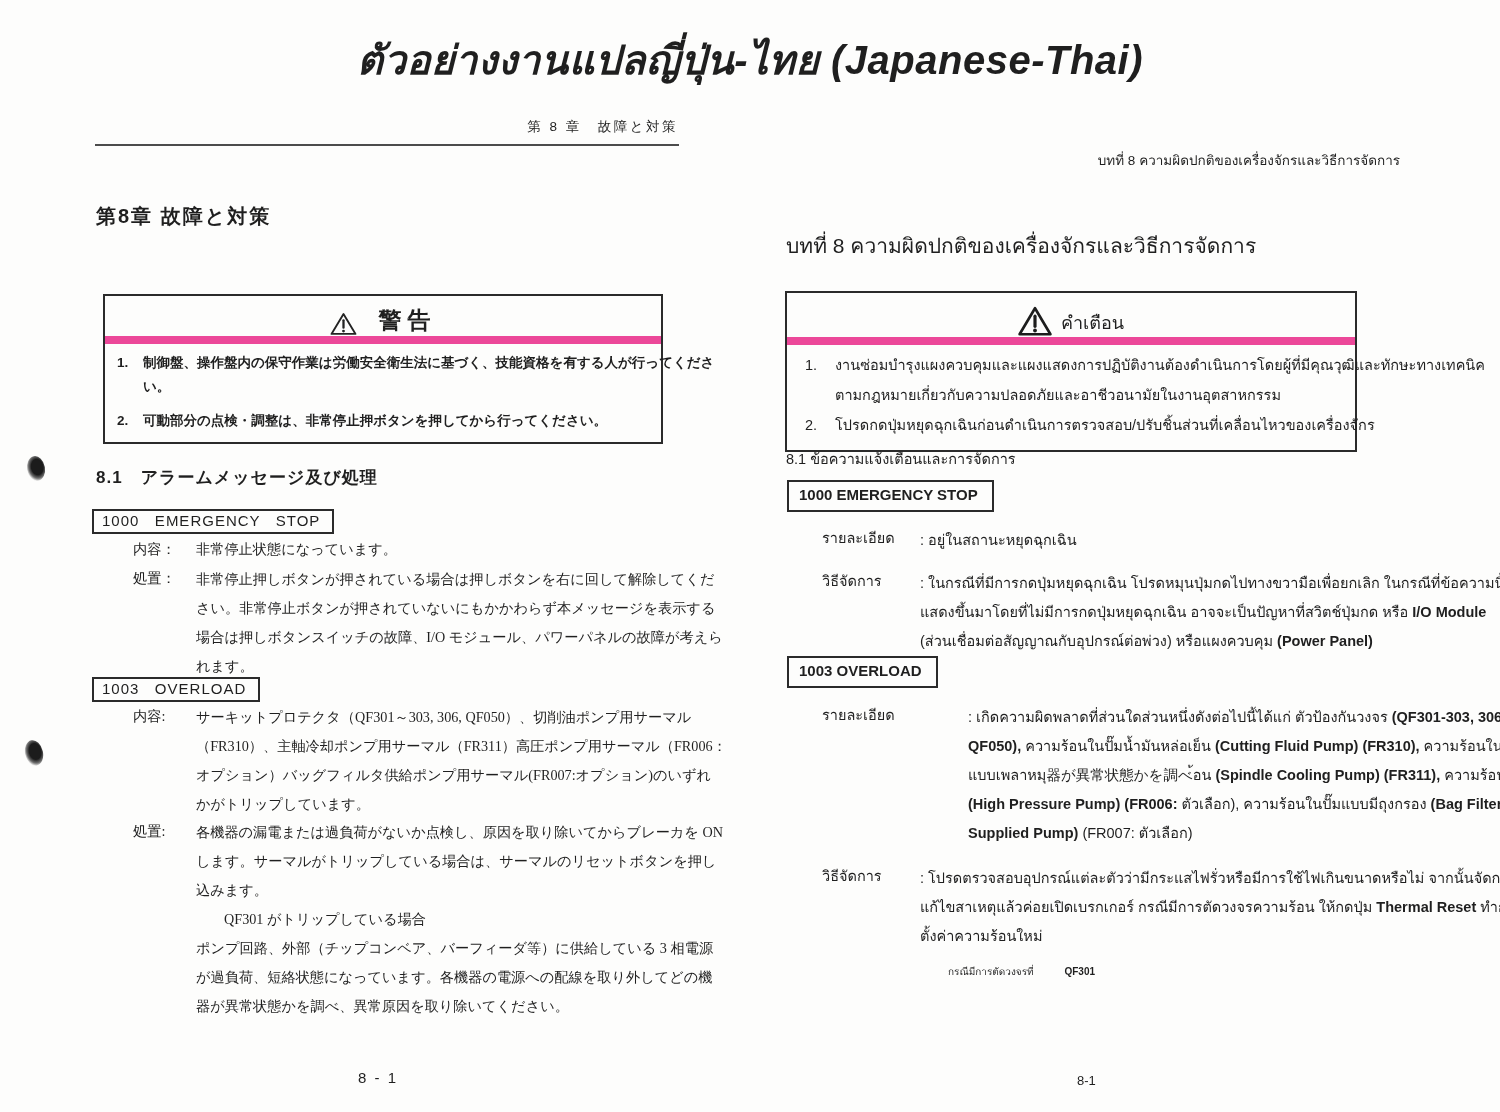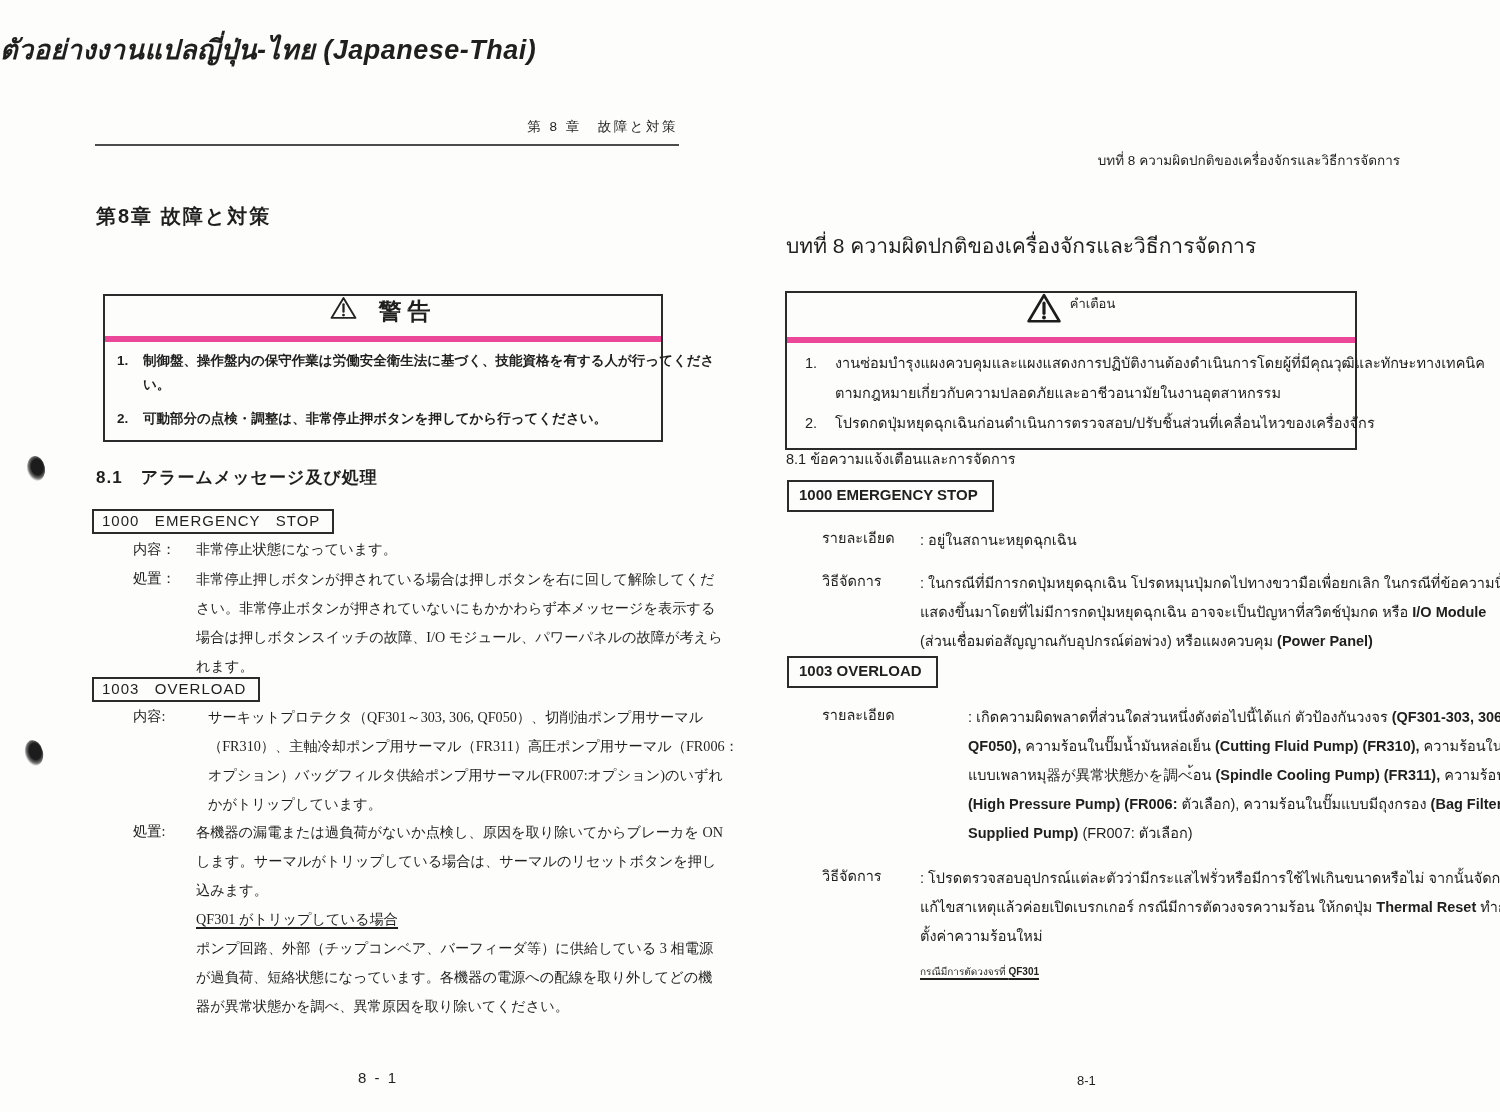--- a/index.html
+++ b/index.html
@@ -2,32 +2,32 @@
 <html><head>
 <meta charset="utf-8">
 <style>
   html,body{margin:0;padding:0;background:#e8e8e6;}
   .canvas{position:relative;width:1500px;height:1112px;background:#fdfdfc;overflow:hidden;
           font-family:"Liberation Sans","DejaVu Sans",sans-serif;color:#1f1f1f;}
   .abs{position:absolute;}
 
   
   .b{font-weight:700;}
-  .u{text-decoration:underline;text-underline-offset:3px;text-decoration-thickness:1.5px;}
+  .u{text-underline-offset:3px;text-decoration-thickness:1.5px;margin-left:28px;}
   .box{border:2px solid #2b2b2b;}
-  .box .hd{display:flex;align-items:flex-start;justify-content:center;border-bottom:6px solid #ec4899;font-family:Liberation Mono, monospace;}
+  .box .hd{display:flex;align-items:flex-end;justify-content:center;border-bottom:8px solid #ec4899;font-family:Liberation Mono, monospace;}
   .ln{white-space:nowrap;}
   .witem{display:flex;}
   .wno{flex:none;}
   .wtx{flex:1;}
   .tri{display:block;}
 
   
-  .doc-title{position:absolute;left:0;right:0;top:28px;
-             font-size:27px;font-style:italic;font-weight:700;letter-spacing:.5px;}
+  .doc-title{position:absolute;left:0;right:0;top:28px;text-align:center;
+             font-size:40px;font-style:italic;font-weight:700;letter-spacing:.5px;}
 
   
   .artifact{position:absolute;border-radius:50%;
     background:radial-gradient(ellipse at 58% 45%, #1c1c1c 0%, #1c1c1c 40%, #6f6f6f 58%, rgba(190,190,190,.25) 72%, rgba(255,255,255,0) 80%);}
   .a1{left:27px;top:456px;width:18px;height:25px;transform:rotate(-10deg);}
   .a2{left:25px;top:740px;width:18px;height:26px;transform:rotate(-12deg);}
 
   
   .jp-running{left:95px;top:118px;width:583px;text-align:right;font-size:13.5px;letter-spacing:2.5px;}
   .jp-rule{left:95px;top:144px;width:584px;height:2px;background:#4c4c4c;}
@@ -42,30 +42,30 @@
   .jp-sec{left:96px;top:466px;font-size:17px;font-weight:700;letter-spacing:1px;text-align:center;}
 
   .jp-code{font-size:15px;letter-spacing:1px;white-space:pre;padding:1px 12px 3px 8px;}
   .jp-code1000{left:92px;top:509px;}
   .jp-code1003{left:92px;top:677px;}
 
   .jp-label{font-size:14.2px;font-family:"Liberation Serif","DejaVu Serif",serif;}
   .jp-lines{width:480px;font-size:14.2px;line-height:29px;font-family:"Liberation Serif","DejaVu Serif",serif;}
   .l-naiyo1000{left:133px;top:540px;} .t-naiyo1000{left:196px;top:536px;font-family:Liberation Mono, monospace;}
   .l-shochi1000{left:133px;top:569px;} .t-shochi1000{left:196px;top:565px;}
-  .l-naiyo1003{left:133px;top:707px;} .t-naiyo1003{left:196px;top:703px;margin-left:12px;}
+  .l-naiyo1003{left:133px;top:707px;} .t-naiyo1003{left:196px;top:703px;}
   .l-shochi1003{left:133px;top:822px;} .t-shochi1003{left:196px;top:818px;}
   .jp-pageno{left:358px;top:1069px;font-size:15px;letter-spacing:2px;}
 
   
   .th-running{left:800px;top:149px;width:600px;text-align:right;font-size:13.5px;}
   .th-chapter{left:786px;top:229px;font-size:21px;}
 
   .th-warning{left:785px;top:291px;width:568px;}
-  .th-warning .hd{height:44px;gap:9px;font-size:13px;}
+  .th-warning .hd{height:44px;gap:9px;font-size:18px;}
   .th-warning .bd{padding:5px 12px 10px 18px;font-size:14.5px;line-height:30px;}
   .th-warning .wno{width:30px;}
 
   .th-sec{left:786px;top:447px;font-size:14.5px;}
   .th-code{font-size:15px;font-weight:700;padding:4px 14px 7px 10px;}
   .th-code1000{left:787px;top:480px;}
   .th-code1003{left:787px;top:656px;}
 
   .th-label{font-size:14.5px;}
   .th-lines{width:490px;font-size:14.5px;line-height:29px;}

